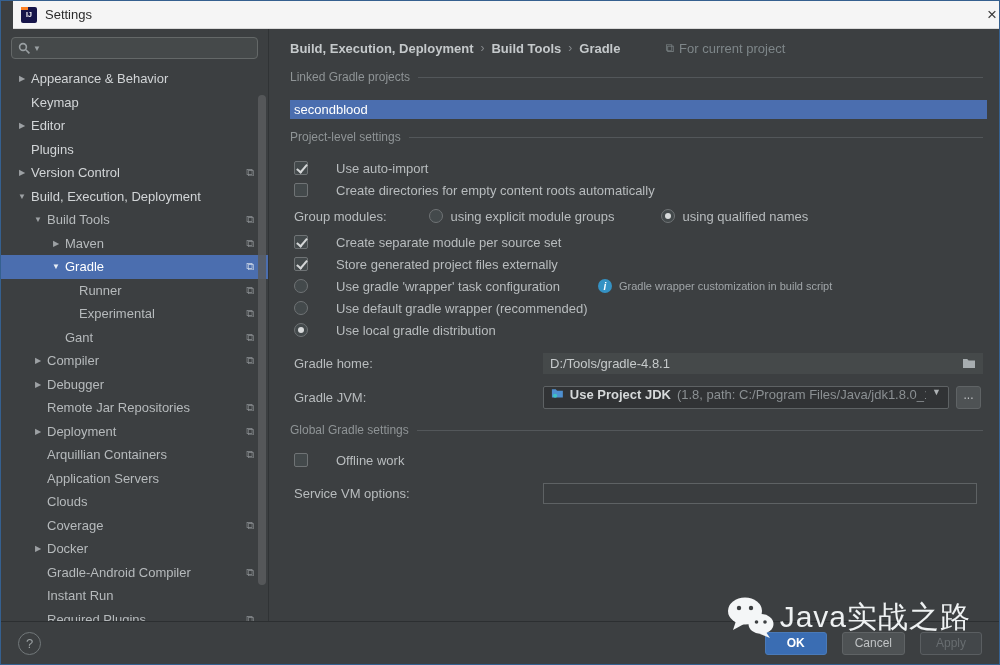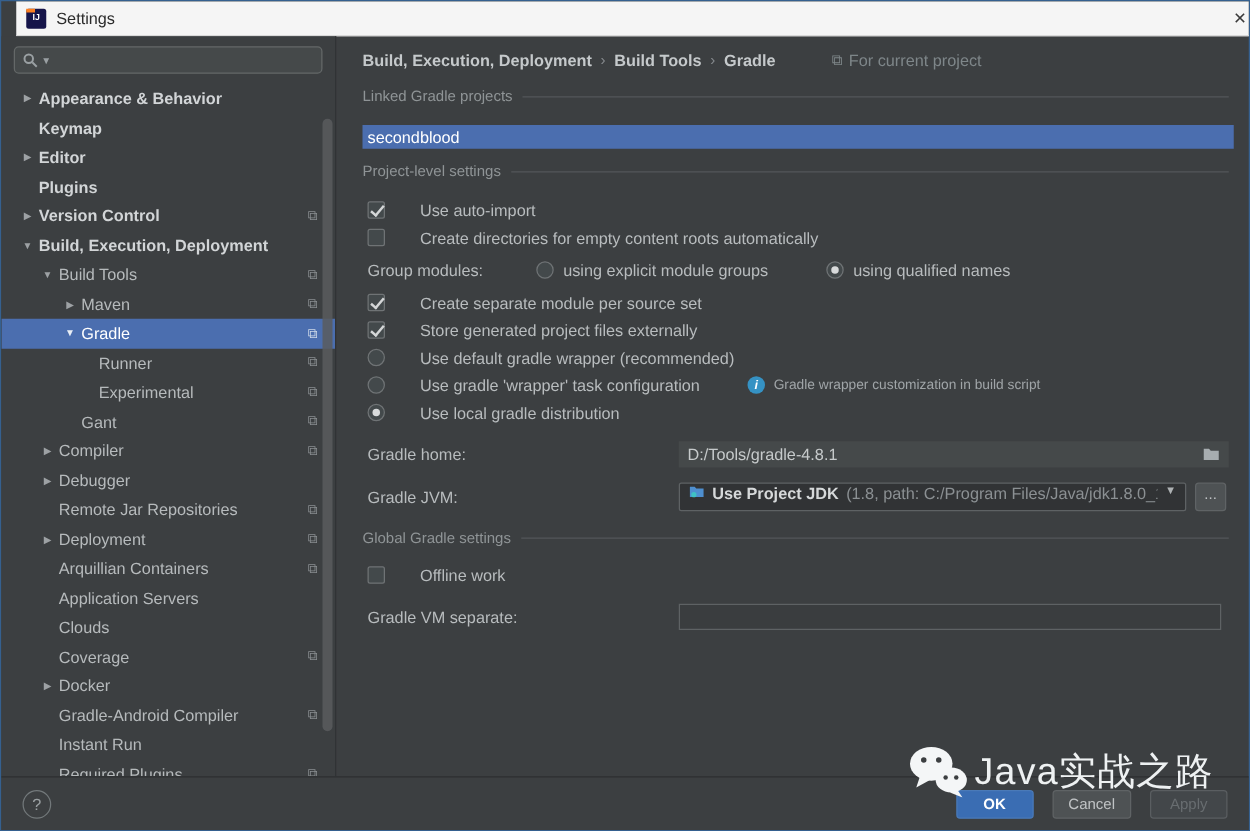--- a/index.html
+++ b/index.html
@@ -14,21 +14,21 @@
   .appicon::before { content:""; position:absolute; left:0; top:0; width:7px; height:3px; background:#fc7f21; }
   .titletext { margin-left:8px; font-size:13px; color:#2b2b2b; }
   .closebox { margin-left:auto; font-size:17px; color:#3a3a3a; width:22px; text-align:center; cursor:default; }
 
   
   .sidebar { position:absolute; left:0; top:28px; width:268px; bottom:43px; background:#3c3f41; border-right:1px solid #303335; overflow:hidden; }
   .searchbox { margin:8px 10px 0 10px; height:22px; background:#45494a; border:1px solid #646868; border-radius:4px; display:flex; align-items:center; padding:0 6px; }
   .searchbox .caret { font-size:8px; color:#9aa0a3; margin-left:2px; }
   .tree { margin-top:8px; }
   .trow { height:23.5px; display:flex; align-items:center; color:#b6babc; font-size:13px; cursor:default; }
-  .trow.b .tlabel { font-weight:bold; color:#d2d5d7; }
+  .trow.b .tlabel { font-weight:normal; color:#d2d5d7; }
   .trow.sel { background:#4b6eaf; color:#fff; }
   .trow.sel .tlabel { color:#fff; }
   .arrow { width:18px; text-align:center; font-size:8px; color:#9da1a4; flex:none; }
   .trow.sel .arrow { color:#e8eef5; }
   .l0 { padding-left:12px; } .l1 { padding-left:28px; } .l2 { padding-left:46px; } .l3 { padding-left:60px; }
   .badge { margin-left:auto; margin-right:14px; font-size:11px; color:#8a8e91; }
   .trow.sel .badge { color:#cdd8e8; }
   .sb-thumb { position:absolute; right:2px; top:66px; width:8px; height:490px; background:#595c5e; border-radius:4px; opacity:.85; }
 
   
@@ -265,29 +265,29 @@
       <div class="optrow">
         <span class="cb on"></span>
         <span>Create separate module per source set</span>
       </div>
       <div class="optrow">
         <span class="cb on"></span>
         <span>Store generated project files externally</span>
       </div>
       <div class="optrow">
         <span class="rb"></span>
-        <span>Use default gradle wrapper (recommended)</span>
-      </div>
-      <div class="optrow">
-        <span class="rb"></span>
         <span>Use gradle 'wrapper' task configuration</span>
         <span class="hintgroup">
           <span class="infoicon">i</span>
           <span class="hinttext">Gradle wrapper customization in build script</span>
         </span>
+      </div>
+      <div class="optrow">
+        <span class="rb"></span>
+        <span>Use default gradle wrapper (recommended)</span>
       </div>
       <div class="optrow">
         <span class="rb on"></span>
         <span>Use local gradle distribution</span>
       </div>
     </div>
 
     <div class="formrow">
       <span class="flabel">Gradle home:</span>
       <span class="pathfield">
@@ -317,21 +317,21 @@
       <span class="shline"></span>
     </div>
 
     <div class="optrow" style="margin-top:11px;">
       <span class="cb"></span>
       <span>Offline work</span>
     </div>
 
 
     <div class="formrow">
-      <span class="flabel">Gradle VM separate:</span>
+      <span class="flabel">Service VM options:</span>
       <span class="emptyfield"></span>
     </div>
 
   </div>
 
   <div class="footer">
     <div class="helpbtn">?</div>
     <div class="btns">
       <div class="btn btn-ok">OK</div>
       <div class="btn btn-cancel">Cancel</div>

